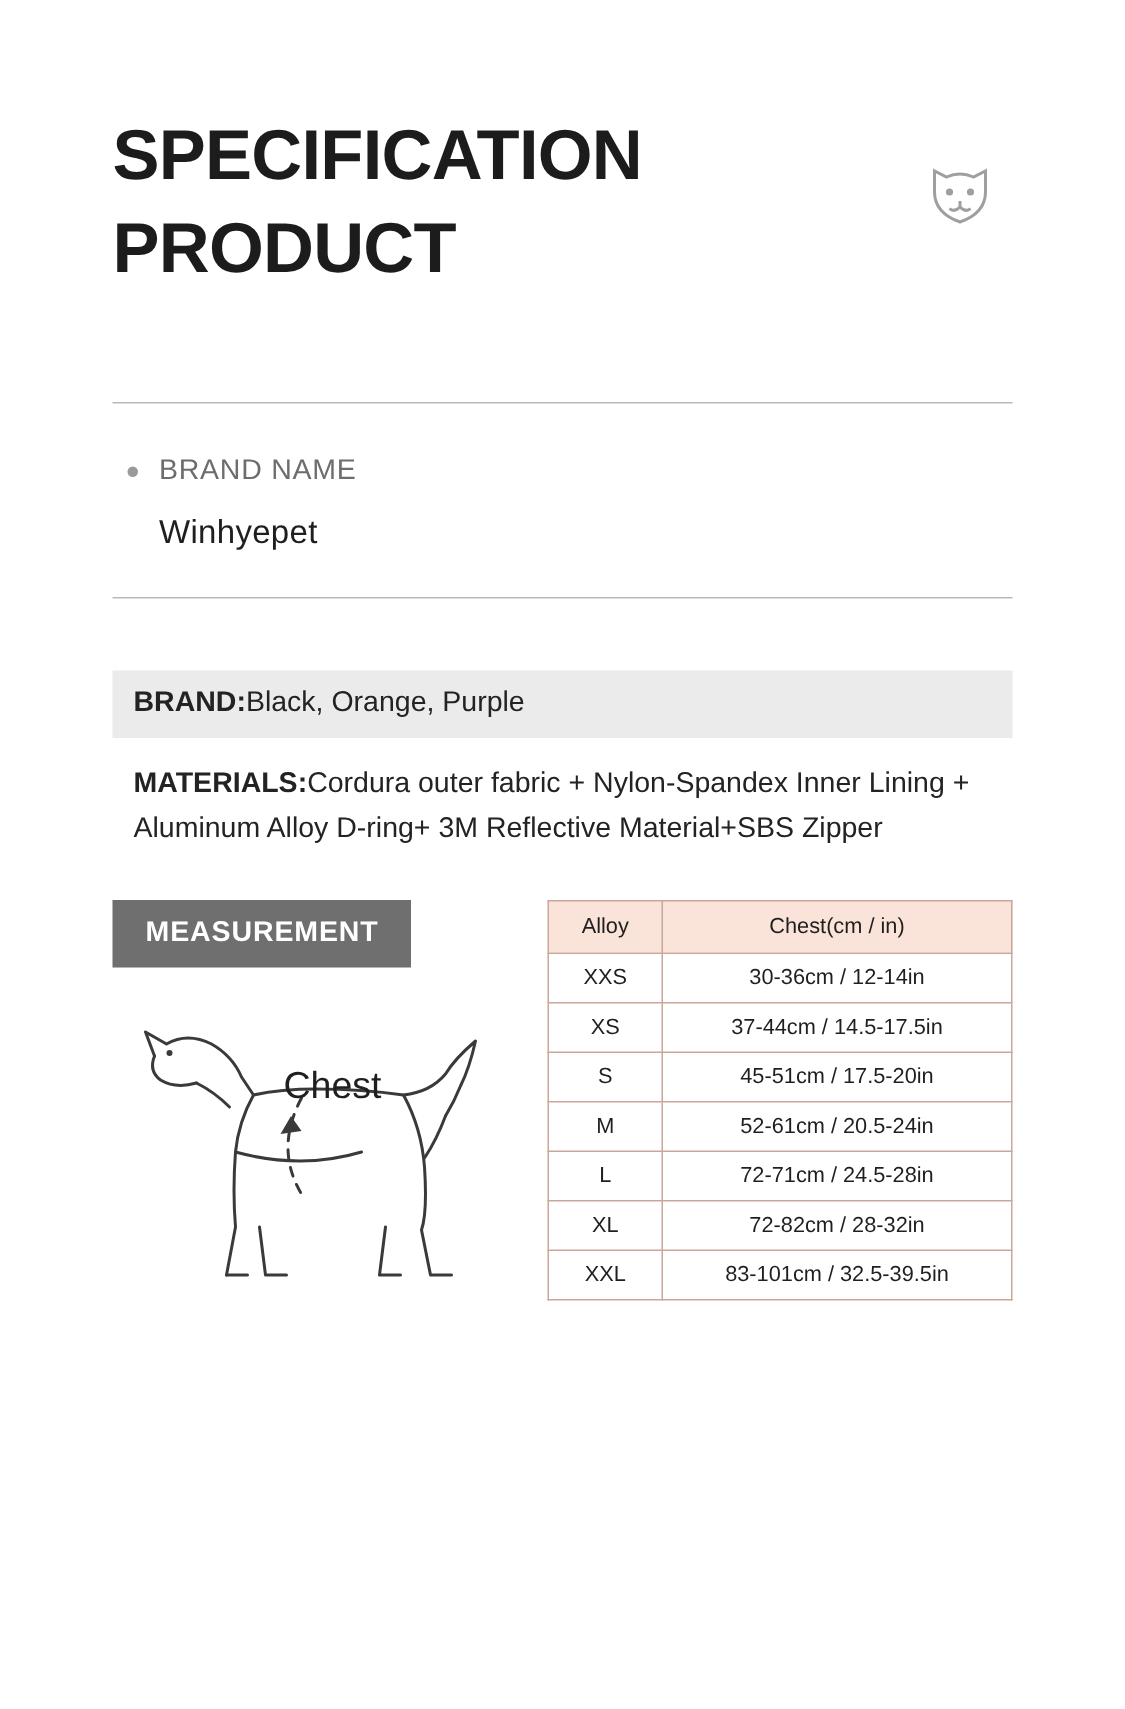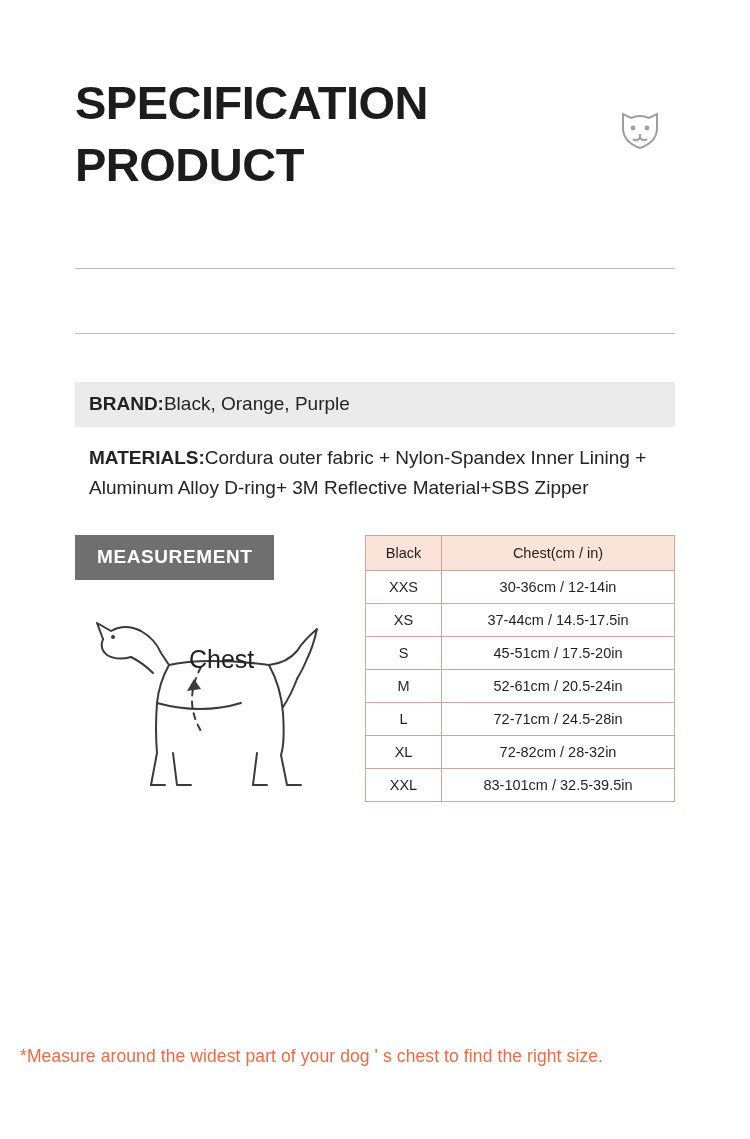--- a/index.html
+++ b/index.html
@@ -192,20 +192,27 @@
         <path d="M23 26 L23 30"></path>
         <path d="M23 30 Q19 34 16 31"></path>
         <path d="M23 30 Q27 34 30 31"></path>
       </svg>
     </div>
   </div>
 
   <div class="rule rule-top"></div>
 
   <div class="info-row">
+    <div class="info-col">
+      <div class="info-label">
+        <span class="bullet"></span>
+        <span>BRAND NAME</span>
+      </div>
+      <div class="info-value">Winhyepet</div>
+    </div>
   </div>
 
   <div class="rule rule-bottom"></div>
 
   <div class="color-band">
     <b>BRAND:</b><span>Black, Orange, Purple</span>
   </div>
 
   <div class="materials">
     <b>MATERIALS:</b><span>Cordura outer fabric + Nylon-Spandex Inner Lining + Aluminum Alloy D-ring+ 3M Reflective Material+SBS Zipper</span>
@@ -229,21 +236,21 @@
         <path d="M66 100 Q110 112 150 100"></path>
         <path d="M110 64 Q92 98 110 128" stroke-dasharray="6 6"></path>
         <path d="M96 88 L103 76 L110 86 Z" fill="#3a3a3a" stroke="none"></path>
       </svg>
     </div>
     <div class="chest-label">Chest</div>
 
     <table class="size-table">
       <thead>
         <tr>
-          <th class="col-size">Black</th>
+          <th class="col-size">Alloy</th>
           <th>Chest(cm / in)</th>
         </tr>
       </thead>
       <tbody>
         <tr>
           <td>XXS</td>
           <td>30-36cm / 12-14in</td>
         </tr>
         <tr>
           <td>XS</td>
@@ -266,15 +273,14 @@
           <td>72-82cm / 28-32in</td>
         </tr>
         <tr>
           <td>XXL</td>
           <td>83-101cm / 32.5-39.5in</td>
         </tr>
       </tbody>
     </table>
   </div>
 
-  <div class="footnote">*Measure around the widest part of your dog ' s chest to find the right size.</div>
 
 </div>
 
 </body></html>

